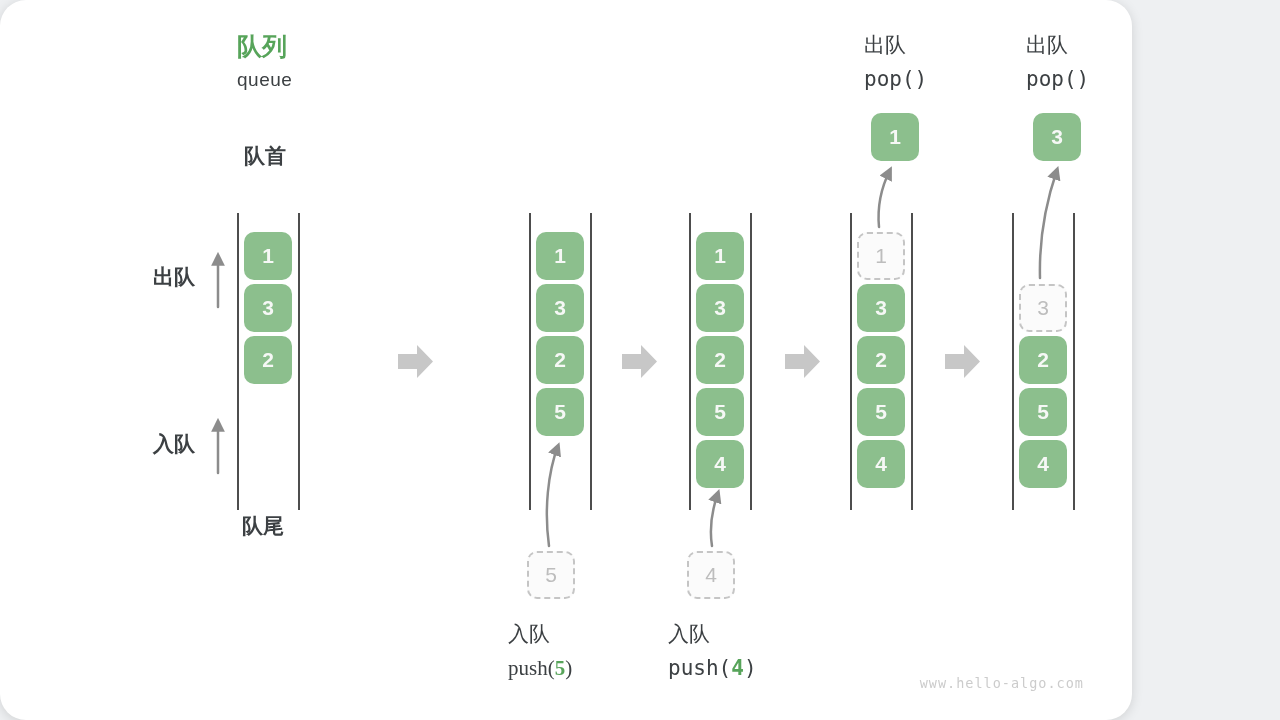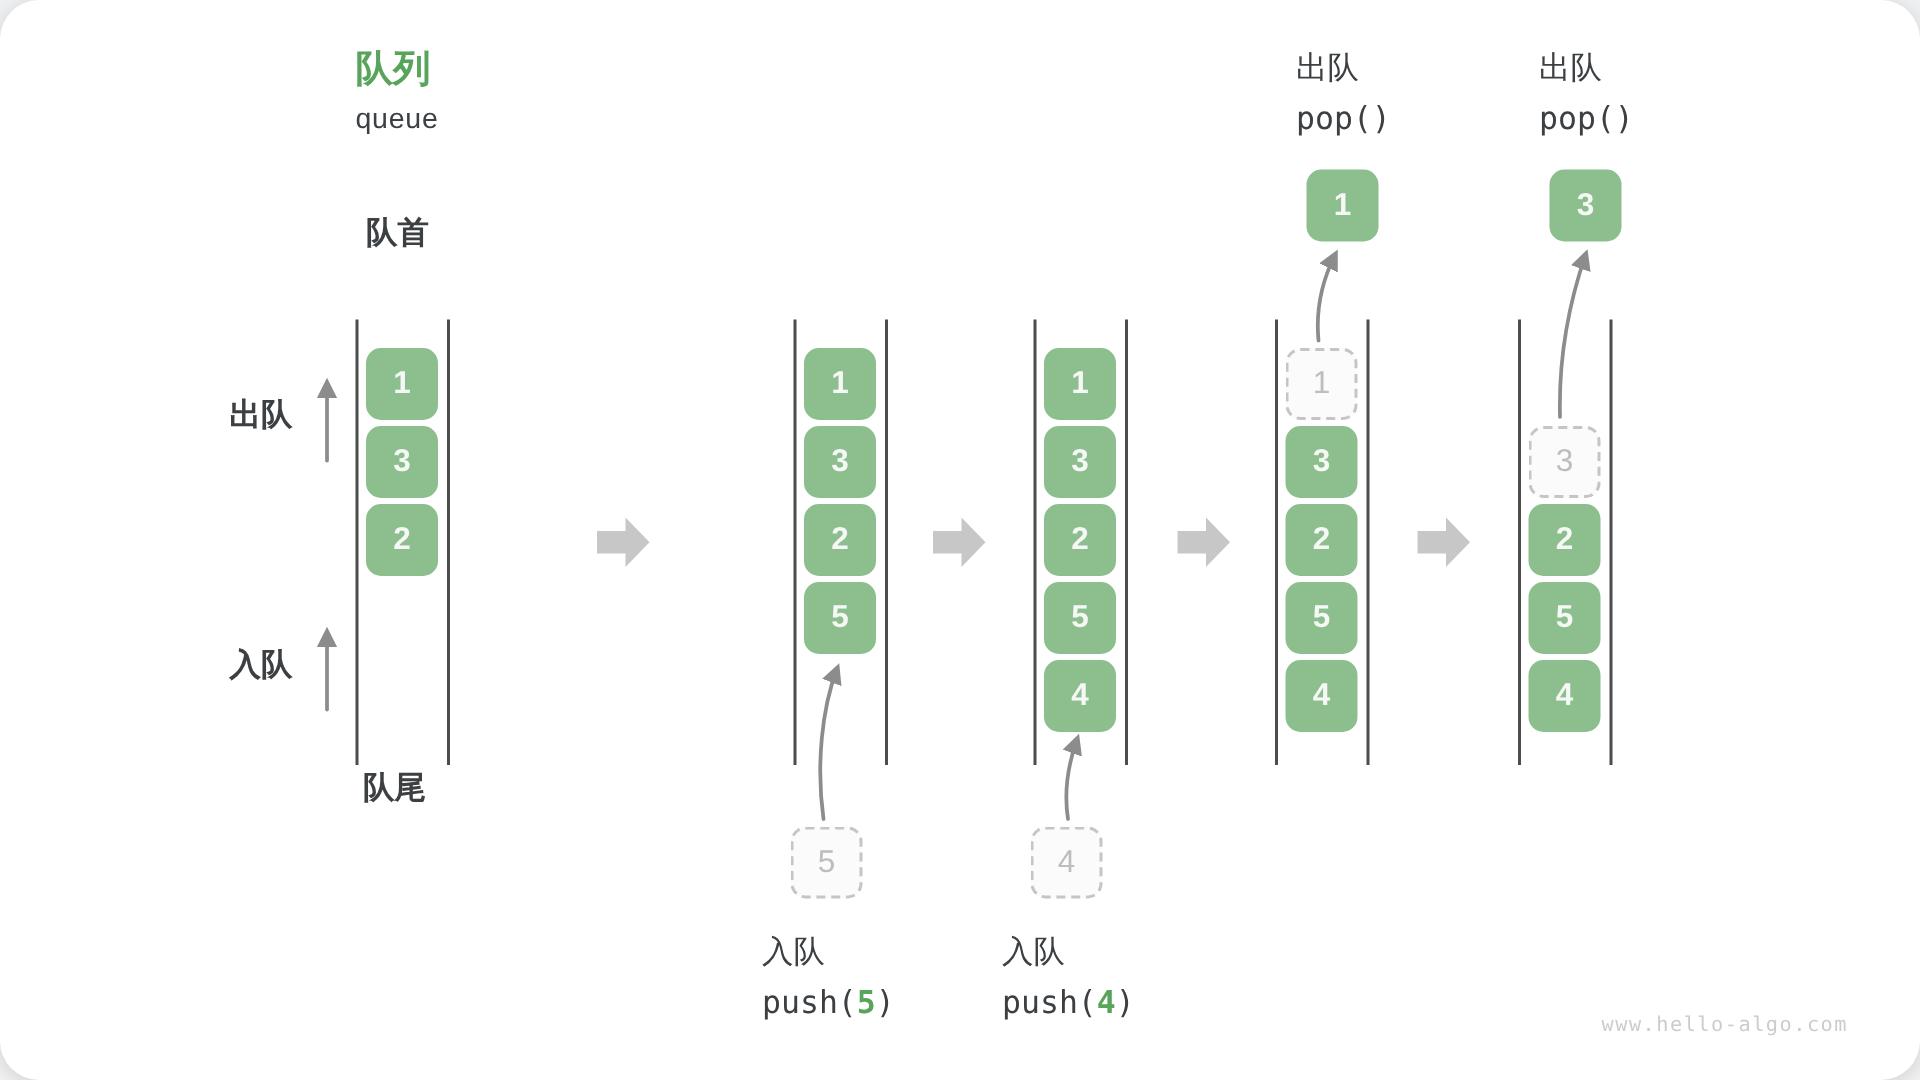--- a/index.html
+++ b/index.html
@@ -1,19 +1,19 @@
 <!DOCTYPE html>
 <html style="--element-green: #8CBF8D; --title-green: #57A45A; --text-dark: #3C4043; --wall: #4D4D4D; --arrow: #8C8C8C; --big-arrow: #C7C7C7; --dashed-border: #C5C5C5; --dashed-text: #BDBDBD; --watermark-gray: #CCCCCC;"><head>
 <meta charset="utf-8">
 <style>
   * { margin:0; padding:0; box-sizing:border-box; }
   html,body { width:1280px; height:720px; overflow:hidden; }
   body { background:#eef0f2; font-family:"Liberation Sans",sans-serif; position:relative; }
   .card {
-    position:absolute; left:0; top:0; width:1280px; height:720px;
+    position:absolute; left:0; top:0; width:1132px; height:720px;
     background:#ffffff; border-radius:26px;
     box-shadow:0 2px 12px rgba(0,0,0,0.13);
     overflow:hidden;
   }
   .abs { position:absolute; line-height:1.15; }
   .title-zh { left:237px; top:32px; font-size:25px; font-weight:bold; color:var(--title-green,#57A45A); }
   .title-en { left:237px; top:69px; font-size:19px; color:var(--text-dark,#3C4043); letter-spacing:0.5px; }
   .side-label { font-size:21px; font-weight:bold; color:var(--text-dark,#3C4043); }
   .label-front { left:244px; top:144px; }
   .label-rear  { left:242px; top:514px; }
@@ -59,21 +59,21 @@
       <div class="box solid" style="left: 244px; top: 284px;">3</div>
       <div class="box solid" style="left: 244px; top: 336px;">2</div>
       <div class="wall" style="left: 529px; top: 213px; height: 297px;"></div>
       <div class="wall" style="left: 590px; top: 213px; height: 297px;"></div>
       <div class="box solid" style="left: 536px; top: 232px;">1</div>
       <div class="box solid" style="left: 536px; top: 284px;">3</div>
       <div class="box solid" style="left: 536px; top: 336px;">2</div>
       <div class="box solid" style="left: 536px; top: 388px;">5</div>
       <div class="box dashed" style="left: 527px; top: 551px;">5</div>
       <div class="op-zh" style="left: 508px; top: 620px;">入队</div>
-      <div class="op-code" style="left: 508px; top: 656px;"><span>push(</span><span class="arg">5</span><span>)</span></div>
+      <div class="op-code" style="left: 508px; top: 656px; font-family: Liberation Serif, serif;"><span>push(</span><span class="arg">5</span><span>)</span></div>
       <div class="wall" style="left: 689px; top: 213px; height: 297px;"></div>
       <div class="wall" style="left: 750px; top: 213px; height: 297px;"></div>
       <div class="box solid" style="left: 696px; top: 232px;">1</div>
       <div class="box solid" style="left: 696px; top: 284px;">3</div>
       <div class="box solid" style="left: 696px; top: 336px;">2</div>
       <div class="box solid" style="left: 696px; top: 388px;">5</div>
       <div class="box solid" style="left: 696px; top: 440px;">4</div>
       <div class="box dashed" style="left: 687px; top: 551px;">4</div>
       <div class="op-zh" style="left: 668px; top: 620px;">入队</div>
       <div class="op-code" style="left: 668px; top: 656px;"><span>push(</span><span class="arg">4</span><span>)</span></div>

